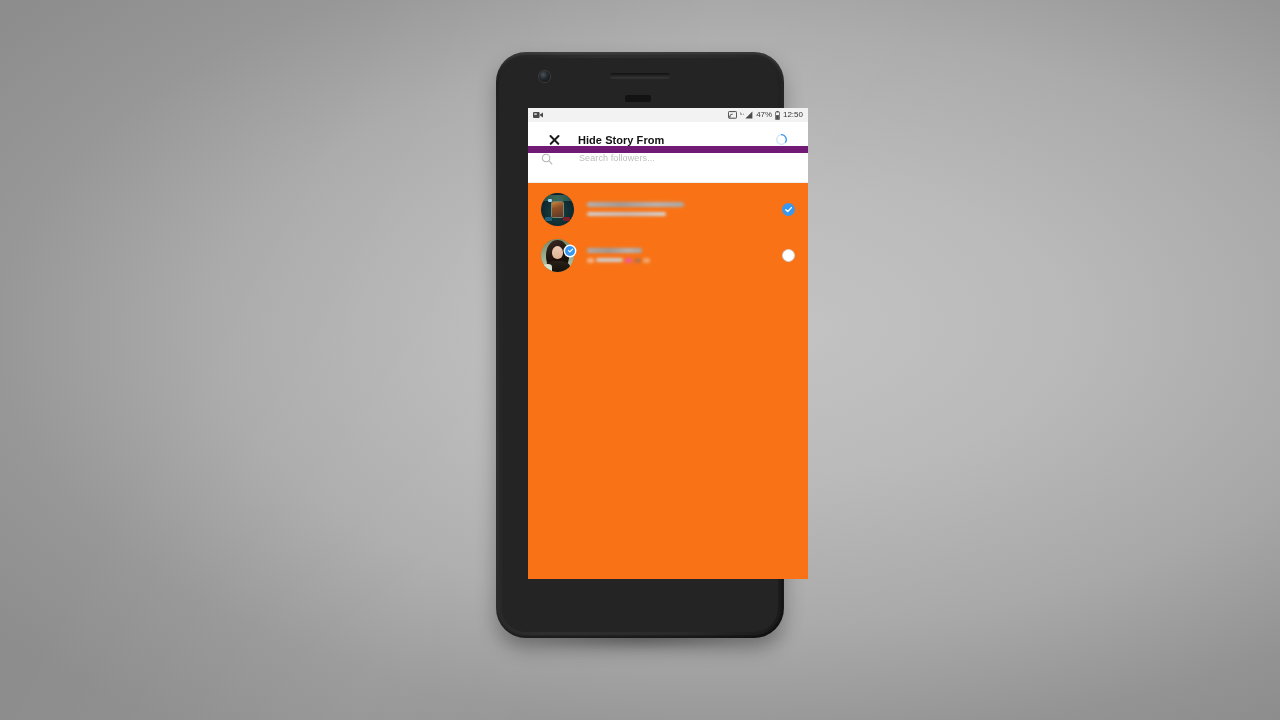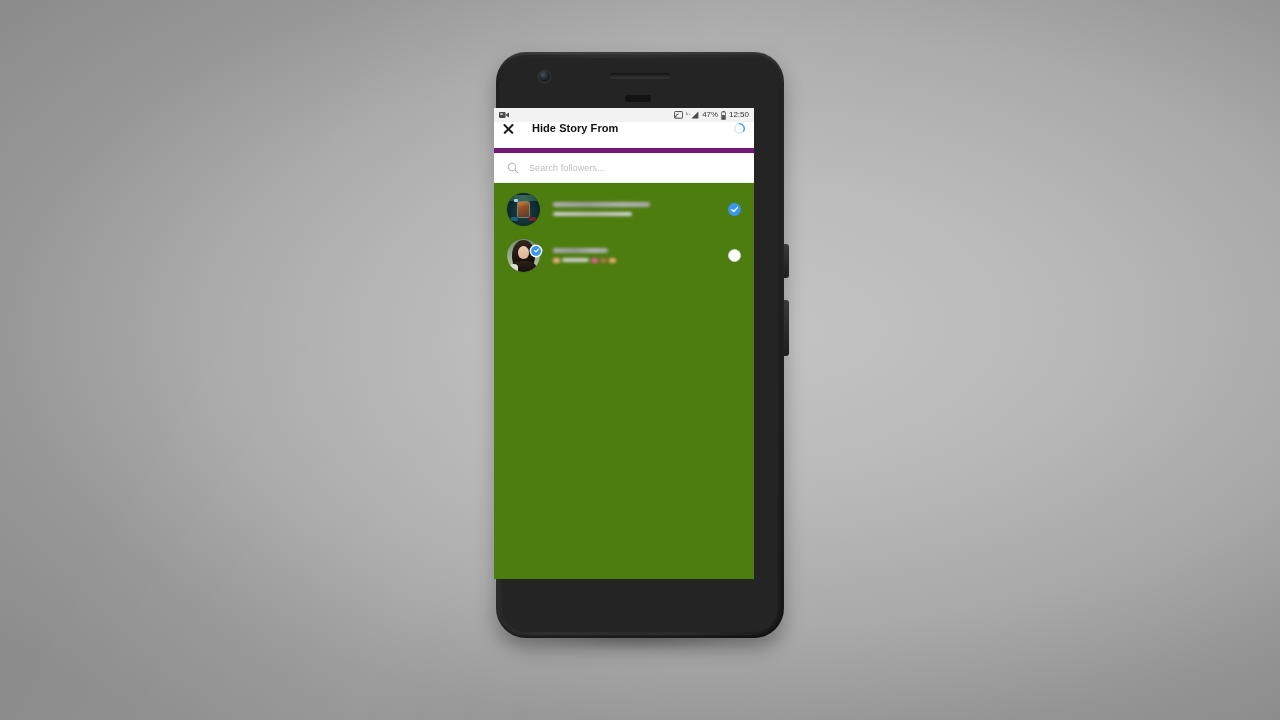--- a/index.html
+++ b/index.html
@@ -75,23 +75,23 @@
   }
   .sensor{
     position:absolute; left:625px; top:95px;
     width:26px; height:7px; border-radius:2px;
     background:#131313;
   }
 
   
   .screen{
     position:absolute;
-    left:494px; top:108px;
-    width:260px; height:471px;
-    background:#4d7c0f;
+    left:528px; top:108px;
+    width:280px; height:471px;
+    background:#f97316;
     overflow:hidden;
   }
 
   
   .statusbar{
     height:14px; width:100%;
     background:#f2f2f2;
     display:flex; align-items:center;
     padding:0 5px;
     font-size:8px; color:#3c3c3c;
@@ -99,23 +99,23 @@
   .sb-left{ display:flex; align-items:center; gap:3px; }
   .sb-right{ margin-left:auto; display:flex; align-items:center; gap:3px; }
   .ic-rec{ display:block; }
   .sb-text{ font-size:8px; line-height:1; color:#3b3b3b; letter-spacing:-0.1px; }
   .sb-time{ font-size:8px; line-height:1; color:#333; }
 
   
   .navbar{
     height:31px; width:100%;
     background:#ffffff;
-    display:flex; align-items:flex-start;
-    padding:0 8px;
-    border-bottom:5px solid #701a75;
+    display:flex; align-items:flex-end;
+    padding:0 20px;
+    border-bottom:7px solid #701a75;
     position:relative;
   }
   .close-x{
     width:13px; height:13px; position:relative; cursor:pointer;
   }
   .close-x::before, .close-x::after{
     content:""; position:absolute; left:0; top:6px;
     width:13px; height:1.6px; background:#1a1a1a; border-radius:1px;
   }
   .close-x::before{ transform:rotate(45deg); }
@@ -124,22 +124,22 @@
     margin-left:17px;
     font-size:11px; font-weight:bold; color:#121212; letter-spacing:0.05px;
   }
   .spinner{
     margin-left:auto;
     width:13px; height:13px;
   }
 
   
   .searchrow{
-    height:30px; display:flex; align-items:center;
-    padding:0 13px; gap:10px;
+    height:30px; display:flex; 
+    padding:0 13px; gap:26px;
     border-bottom:1px solid #eeeeee;
     background:#fff;
   }
   .search-ic{ width:12px; height:12px; flex:none; }
   .search-ph{
     font-size:9px; color:#bdbdbd; letter-spacing:0.1px;
   }
 
   
   .rows{ padding-top:3px; }

